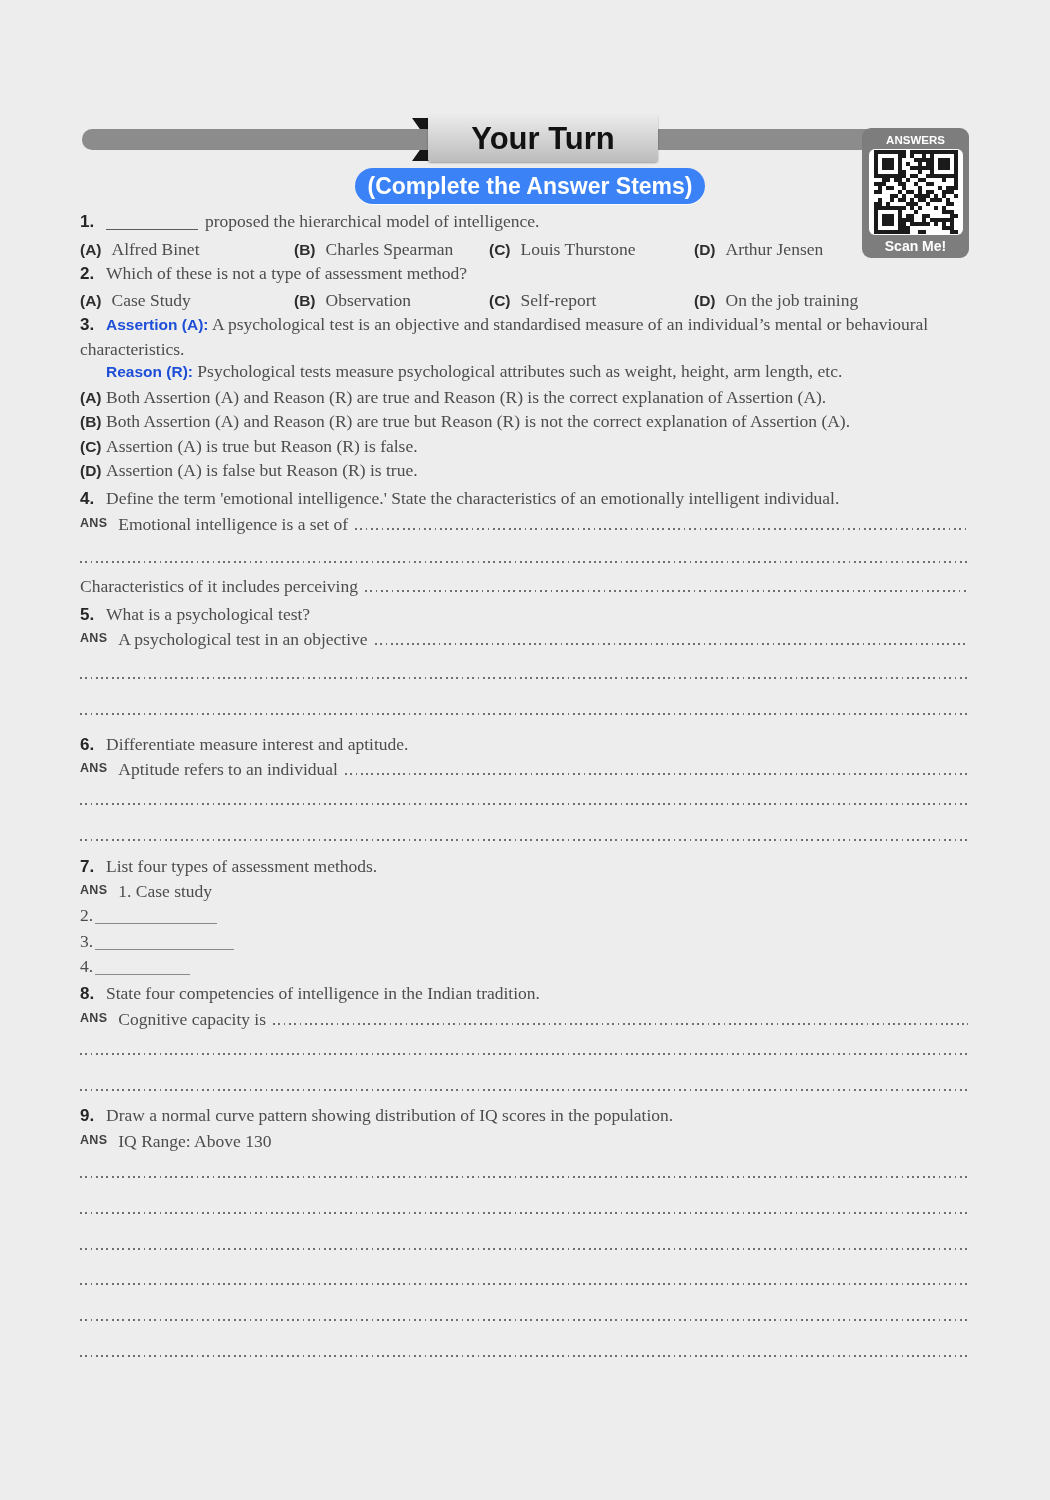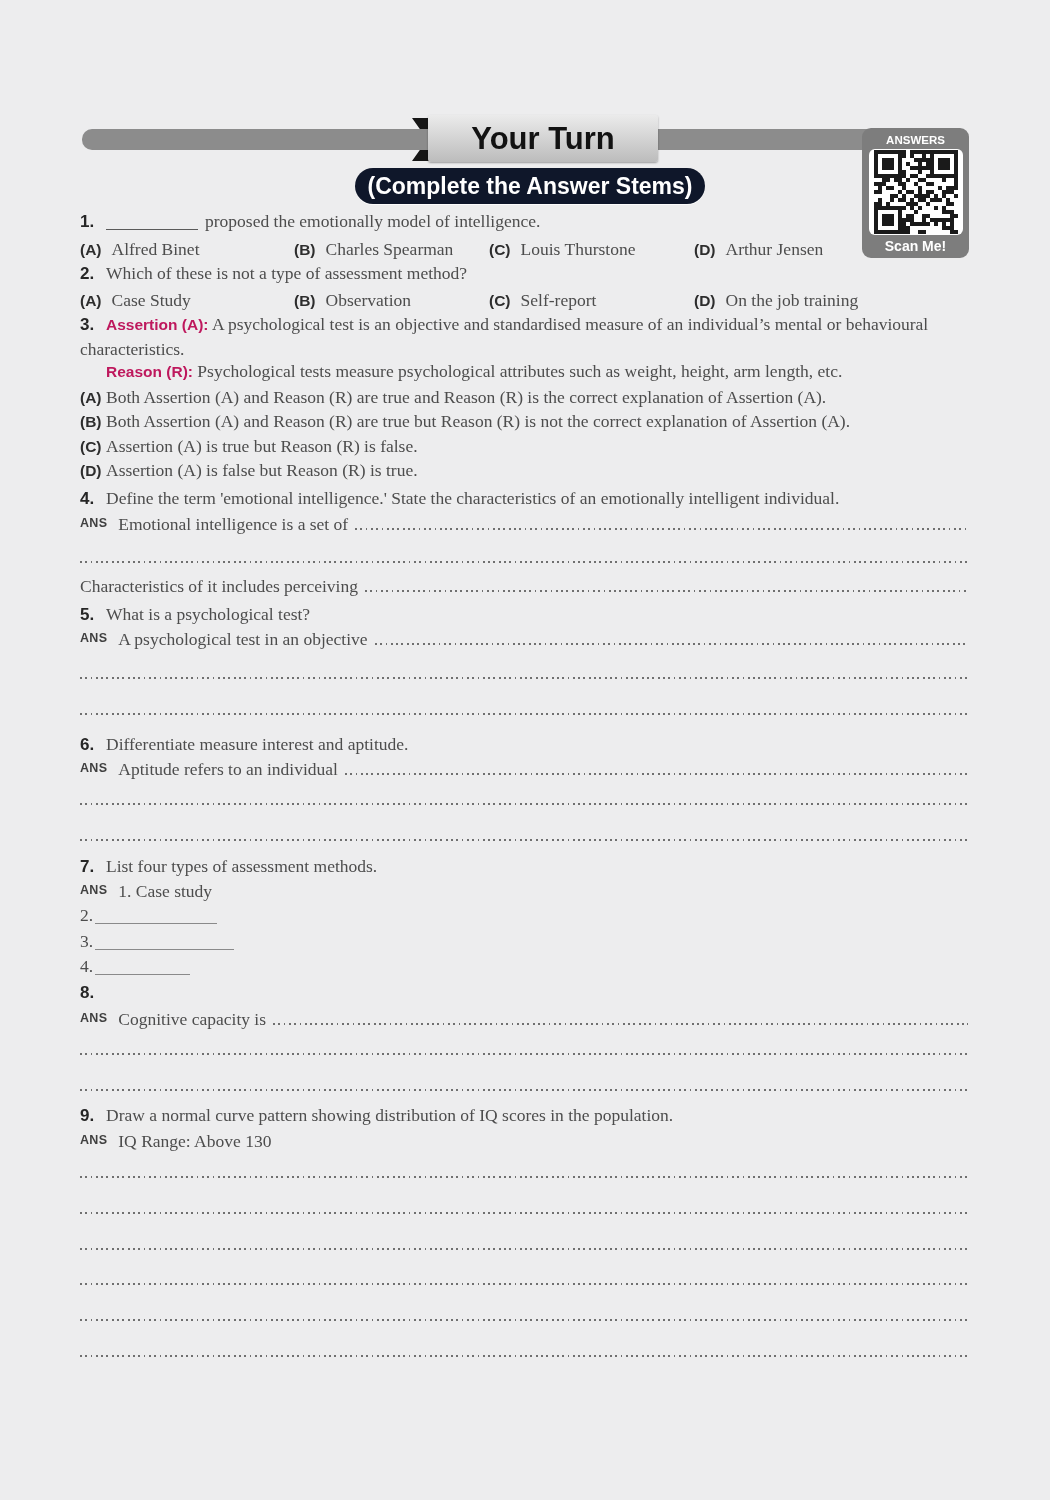--- a/index.html
+++ b/index.html
@@ -10,41 +10,41 @@
   .hbar{position:absolute;left:82px;top:129px;width:810px;height:21px;
         background:#8c8c8c;border-radius:10px 0 0 10px;}
   .ribbon{position:absolute;top:118px;width:34px;height:43px;background:#161616;}
   .ribbon.left{left:412px;clip-path:polygon(100% 0,0 0,45% 50%,0 100%,100% 100%);}
   .ribbon.right{left:616px;clip-path:polygon(0 0,100% 0,55% 50%,100% 100%,0 100%);}
   .titlebox{position:absolute;left:428px;top:115px;width:230px;height:47px;
         background:linear-gradient(#ebebeb,#bcbcbc);border-radius:3px;
         display:flex;align-items:center;justify-content:center;
         font-family:"Liberation Sans",sans-serif;font-weight:bold;font-size:31px;color:#121212;
         box-shadow:0 1px 2px rgba(0,0,0,.35);}
-  .subtitle{position:absolute;left:355px;top:168px;width:350px;height:36px;background:#0f172a;
+  .subtitle{position:absolute;left:355px;top:168px;width:350px;height:36px;background:#3b82f6;
         border-radius:18px;display:flex;align-items:center;justify-content:center;
         font-family:"Liberation Sans",sans-serif;font-weight:bold;font-size:23px;color:#ffffff;
         box-shadow:0 1px 0 rgba(255,255,255,.8);}
 
   
   .qrbox{position:absolute;left:862px;top:128px;width:107px;height:130px;background:#7d7d7d;
         border-radius:9px;display:flex;flex-direction:column;align-items:center;
         box-sizing:border-box;padding:5px 0 4px;}
   .qrlabel{color:#fff;font-family:"Liberation Sans",sans-serif;font-weight:bold;font-size:11.5px;line-height:14px;text-align:right;}
   .qrpanel{background:#ffffff;border-radius:6px;width:94px;height:92px;margin:2px 0 3px;
         display:flex;align-items:center;justify-content:center;}
   .scanlabel{color:#fff;font-family:"Liberation Sans",sans-serif;font-weight:bold;font-size:14px;line-height:16px;}
 
   
   .line{position:absolute;left:80px;right:82px;font-size:17.5px;line-height:22px;}
   .row{display:flex;align-items:baseline;}
   .qnum{font-family:"Liberation Sans",sans-serif;font-weight:bold;font-size:17px;color:#262626;
         flex:0 0 26px;}
   .qnum.inline{display:inline-block;width:26px;flex:none;}
-  .blabel{font-family:"Liberation Sans",sans-serif;font-weight:bold;font-size:15.5px;color:#be185d;}
+  .blabel{font-family:"Liberation Sans",sans-serif;font-weight:bold;font-size:15.5px;color:#1d4ed8;}
   .para{line-height:25px;}
   .indent{padding-left:26px;}
   .optgrid{display:grid;grid-template-columns:214px 195px 205px 1fr;}
   .opt{display:flex;align-items:baseline;}
   .olet{font-family:"Liberation Sans",sans-serif;font-weight:bold;font-size:15.5px;color:#2d2d2d;
         margin-right:10px;}
   .olet.fx{flex:0 0 26px;margin-right:0;}
   .anslab{font-family:"Liberation Sans",sans-serif;font-weight:bold;font-size:12.5px;color:#3f3f3f;
         letter-spacing:.3px;margin-right:11px;position:relative;top:-1px;}
   .ansrow{display:flex;height:21px;}
@@ -312,21 +312,21 @@
         <rect x="19" y="20" width="1" height="1"></rect>
         <rect x="20" y="20" width="1" height="1"></rect>
       </svg>
   </div>
   <div class="scanlabel">Scan Me!</div>
 </div>
 
 <div class="line row" style="top:210px">
   <span class="qnum">1.</span>
   <span class="blankline"></span>
-  <span>proposed the emotionally model of intelligence.</span>
+  <span>proposed the hierarchical model of intelligence.</span>
 </div>
 <div class="line optgrid" style="top:238px">
   <span class="opt">
       <span class="olet">(A)</span>
       <span>Alfred Binet</span>
     </span>
   <span class="opt">
       <span class="olet">(B)</span>
       <span>Charles Spearman</span>
     </span>
@@ -443,20 +443,21 @@
   <span>3.</span>
     <span class="uline uw2"></span>
 </div>
 <div class="line row" style="top:955px">
   <span>4.</span>
     <span class="uline uw3"></span>
 </div>
 
 <div class="line row" style="top:982px">
   <span class="qnum">8.</span>
+  <span>State four competencies of intelligence in the Indian tradition.</span>
 </div>
 <div class="line ansrow" style="top:1008px">
   <span class="anslab">ANS</span>
   <span>Cognitive capacity is</span>
   <span class="fill"></span>
 </div>
 <div class="dotline" style="top:1053px"></div>
 <div class="dotline" style="top:1089px"></div>
 
 <div class="line row" style="top:1104px">

